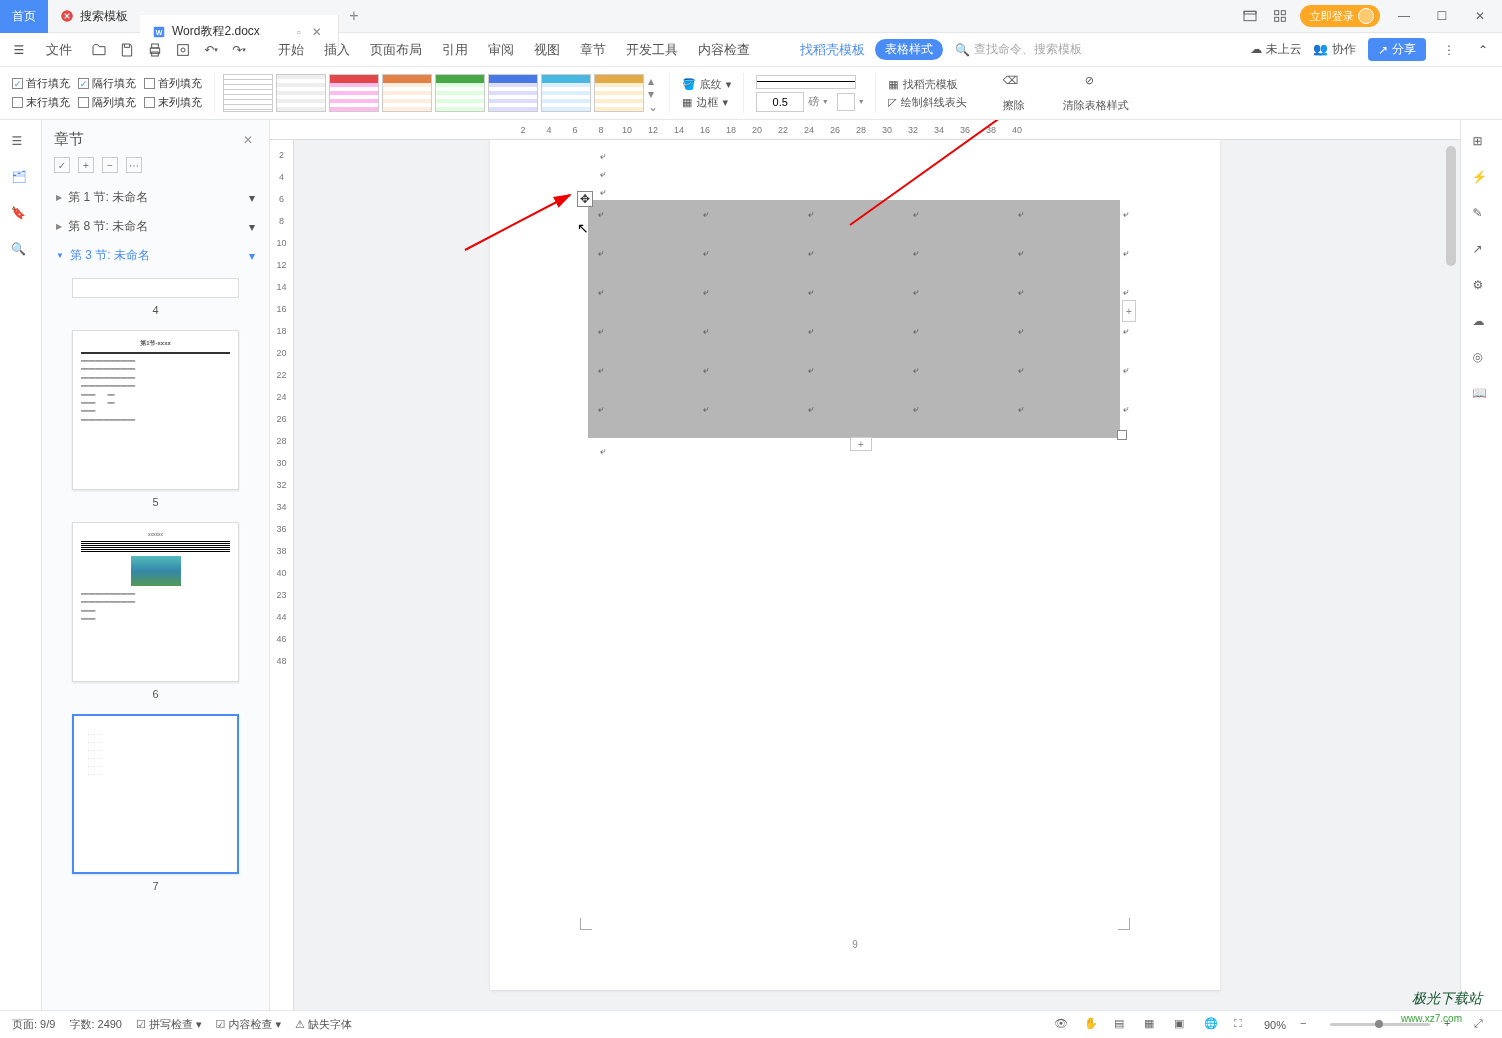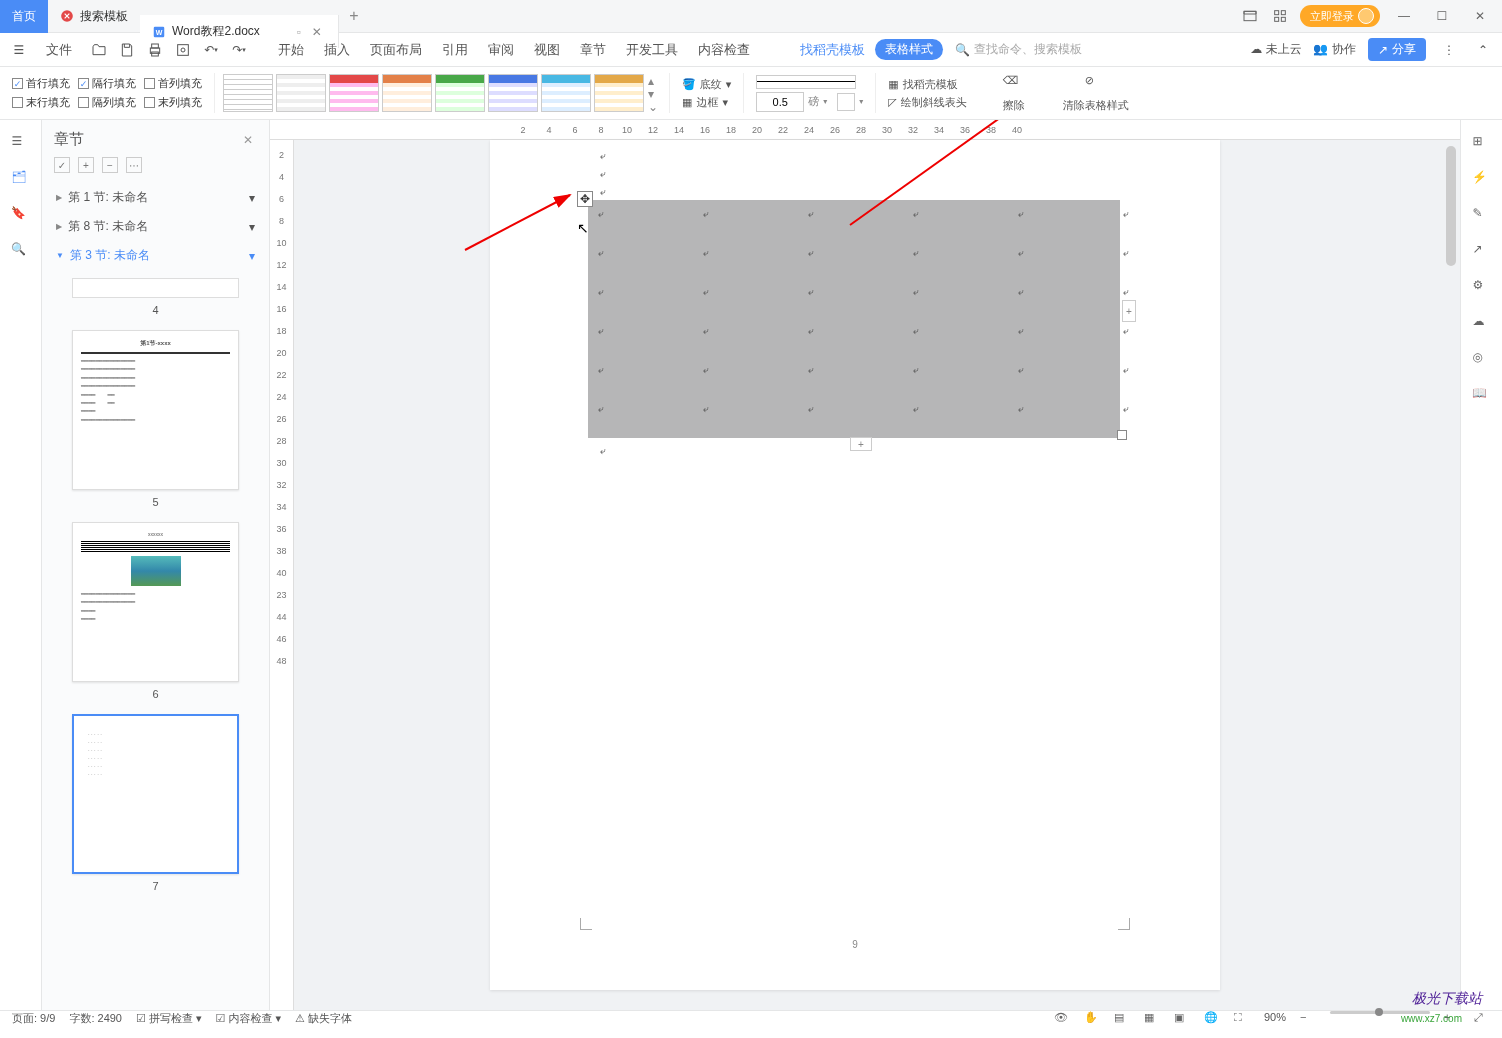--- a/index.html
+++ b/index.html
@@ -92,26 +92,26 @@
   .page-number { position: absolute; bottom: 40px; left: 50%; transform: translateX(-50%); font-size: 10px; color: #888; }
   .page-corners { position: absolute; width: 12px; height: 12px; border-color: #aaa; }
   .add-row-btn { position: absolute; top: 297px; left: 360px; width: 22px; height: 14px; border: 1px solid #ccc; background: #fff; display: flex; align-items: center; justify-content: center; font-size: 10px; color: #888; cursor: pointer; }
   .add-col-btn { position: absolute; top: 160px; left: 632px; width: 14px; height: 22px; border: 1px solid #ccc; background: #fff; display: flex; align-items: center; justify-content: center; font-size: 10px; color: #888; cursor: pointer; }
   .resize-handle { position: absolute; top: 290px; left: 627px; width: 10px; height: 10px; border: 1px solid #888; background: #fff; cursor: nwse-resize; }
 
   
   .rsidebar { width: 42px; background: #fff; border-left: 1px solid #e5e6e7; display: flex; flex-direction: column; align-items: center; gap: 18px; padding-top: 14px; }
 
   
-  .statusbar { height: 28px; background: #fff; border-top: 1px solid #e5e6e7; display: flex; padding: 0 12px; font-size: 11px; color: #555; gap: 14px; position: absolute; bottom: 0; left: 0; right: 0; margin-top: 31px; }
+  .statusbar { height: 28px; background: #fff; border-top: 1px solid #e5e6e7; display: flex; align-items: center; padding: 0 12px; font-size: 11px; color: #555; gap: 14px; position: absolute; bottom: 0; left: 0; right: 0; margin-top: 31px; }
   .sb-spacer { flex: 1; }
   .sb-icon { width: 16px; height: 16px; color: #666; cursor: pointer; }
   .zoom-slider { width: 100px; height: 3px; background: #ccc; position: relative; border-radius: 2px; }
   .zoom-handle { position: absolute; width: 8px; height: 8px; background: #888; border-radius: 50%; top: -3px; left: 45%; }
-  .watermark { position: absolute; bottom: 30px; right: 20px; font-size: 14px; color: #4c1d95; font-style: italic; }
+  .watermark { position: absolute; bottom: 30px; right: 20px; font-size: 14px; color: #14532d; font-style: italic; }
   .watermark2 { position: absolute; bottom: 14px; right: 40px; font-size: 10px; color: #3aa53b; }
 </style>
 </head>
 <body>
 
 <div class="titlebar">
   <div class="tab home">首页</div>
   <div class="tab template">
     <span class="tab-icon">
         <svg viewBox="0 0 24 24" width="14" height="14">

